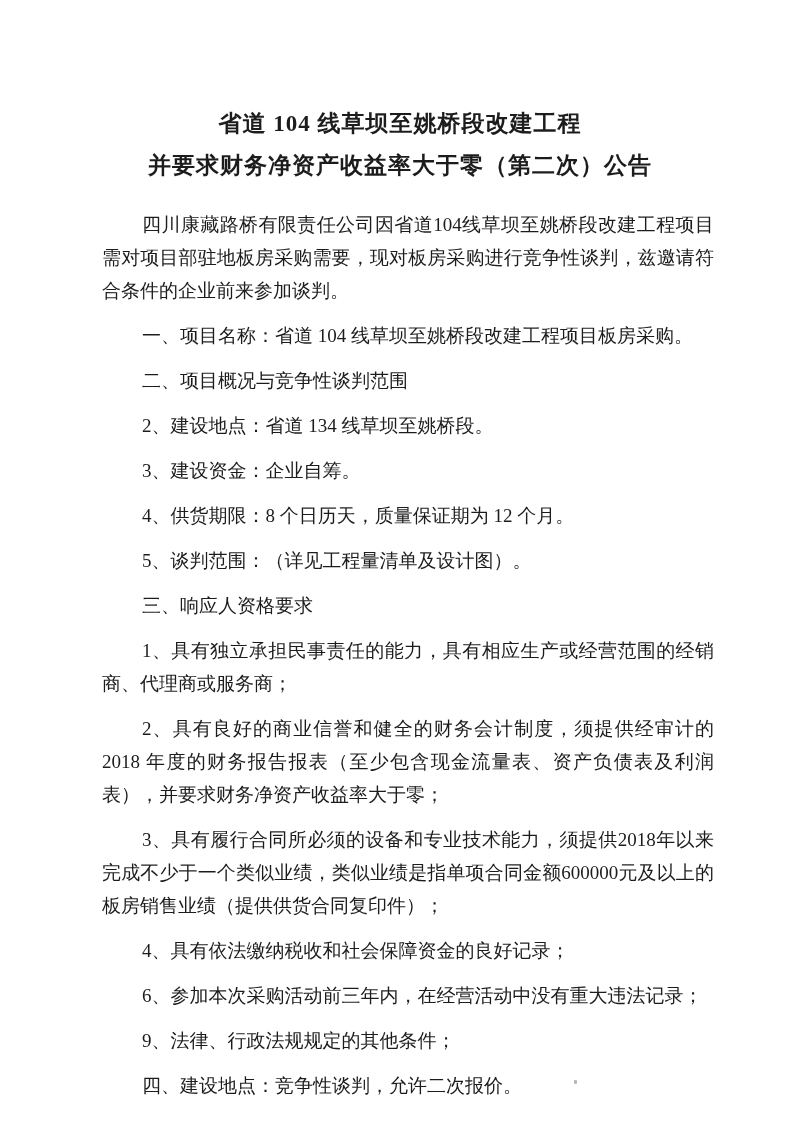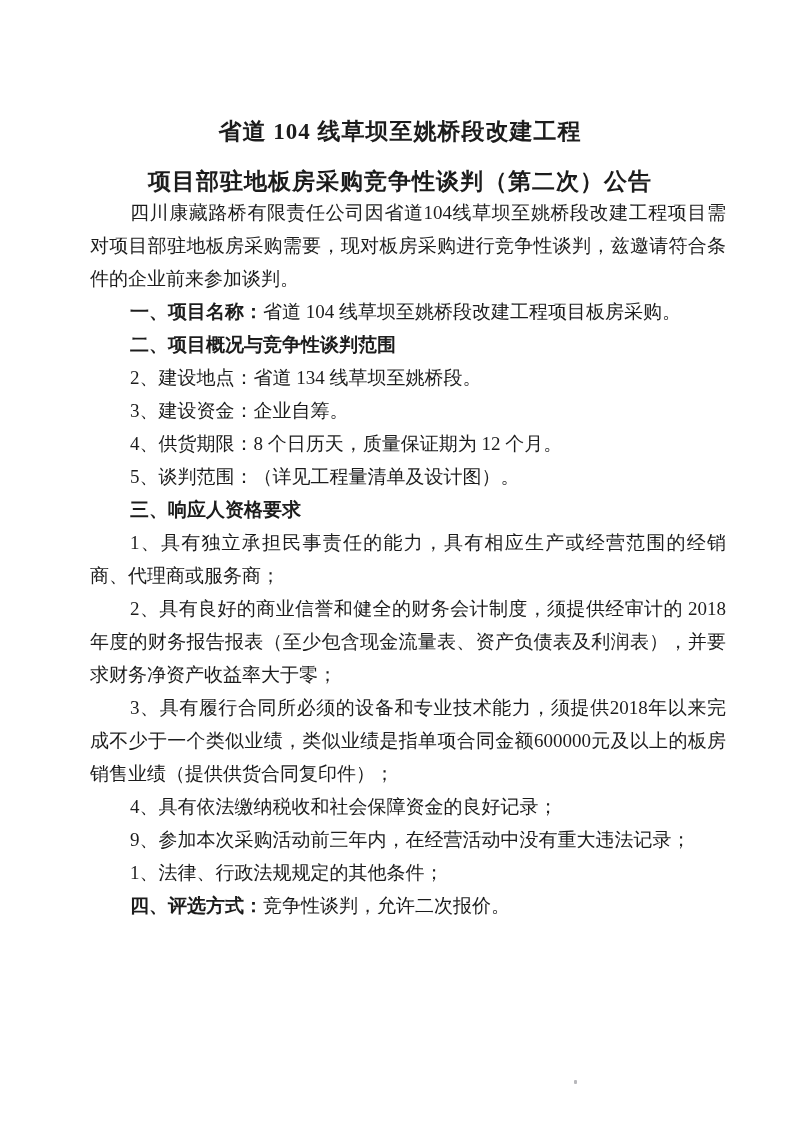--- a/index.html
+++ b/index.html
@@ -16,79 +16,79 @@
     font-family: "Liberation Serif", "DejaVu Serif", serif;
     color: #1c1c1c;
   }
   .titles {
     position: absolute;
     left: 0;
     right: 0;
     top: 103px;
   }
   .title-line {
-    margin: 8px;
+    margin: 0;
     font-size: 23px;
     font-weight: 700;
     line-height: 42px;
     text-align: center;
     letter-spacing: 1px;
   }
   .doc-body {
     position: absolute;
     left: 90px;
     top: 196px;
     width: 636px;
     font-size: 19px;
     line-height: 33px;
     text-align: justify;
     text-justify: inter-ideograph;
   }
   .doc-body p {
-    margin: 0;
+    margin: 12px;
     padding: 0;
     text-indent: 40px;
   }
   .lead {
-    font-weight: 700;
+    font-weight: 400;
   }
   .speck {
     position: absolute;
     left: 574px;
     top: 1080px;
     width: 3px;
     height: 4px;
     background: #9a9aa0;
     opacity: 0.7;
     border-radius: 1px;
   }
 </style>
 </head>
 <body>
 
 <div class="page">
 
   <div class="titles">
     <h1 class="title-line">省道 104 线草坝至姚桥段改建工程</h1>
-    <h1 class="title-line">项目部驻地板房采购竞争性谈判（第二次）公告</h1>
+    <h1 class="title-line">并要求财务净资产收益率大于零（第二次）公告</h1>
   </div>
 
   <div class="doc-body">
     <p><b class="lead"></b><span>四川康藏路桥有限责任公司因省道104线草坝至姚桥段改建工程项目需对项目部驻地板房采购需要，现对板房采购进行竞争性谈判，兹邀请符合条件的企业前来参加谈判。</span></p>
     <p><b class="lead">一、项目名称：</b><span>省道 104 线草坝至姚桥段改建工程项目板房采购。</span></p>
     <p><b class="lead">二、项目概况与竞争性谈判范围</b><span></span></p>
     <p><b class="lead"></b><span>2、建设地点：省道 134 线草坝至姚桥段。</span></p>
     <p><b class="lead"></b><span>3、建设资金：企业自筹。</span></p>
     <p><b class="lead"></b><span>4、供货期限：8 个日历天，质量保证期为 12 个月。</span></p>
     <p><b class="lead"></b><span>5、谈判范围：（详见工程量清单及设计图）。</span></p>
     <p><b class="lead">三、响应人资格要求</b><span></span></p>
     <p><b class="lead"></b><span>1、具有独立承担民事责任的能力，具有相应生产或经营范围的经销商、代理商或服务商；</span></p>
     <p><b class="lead"></b><span>2、具有良好的商业信誉和健全的财务会计制度，须提供经审计的 2018 年度的财务报告报表（至少包含现金流量表、资产负债表及利润表），并要求财务净资产收益率大于零；</span></p>
     <p><b class="lead"></b><span>3、具有履行合同所必须的设备和专业技术能力，须提供2018年以来完成不少于一个类似业绩，类似业绩是指单项合同金额600000元及以上的板房销售业绩（提供供货合同复印件）；</span></p>
     <p><b class="lead"></b><span>4、具有依法缴纳税收和社会保障资金的良好记录；</span></p>
-    <p><b class="lead"></b><span>9、参加本次采购活动前三年内，在经营活动中没有重大违法记录；</span></p>
-    <p><b class="lead"></b><span>1、法律、行政法规规定的其他条件；</span></p>
-    <p><b class="lead">四、评选方式：</b><span>竞争性谈判，允许二次报价。</span></p>
+    <p><b class="lead"></b><span>6、参加本次采购活动前三年内，在经营活动中没有重大违法记录；</span></p>
+    <p><b class="lead"></b><span>9、法律、行政法规规定的其他条件；</span></p>
+    <p><b class="lead">四、建设地点：</b><span>竞争性谈判，允许二次报价。</span></p>
   </div>
 
   <div class="speck"></div>
 
 </div>
 
 </body></html>

